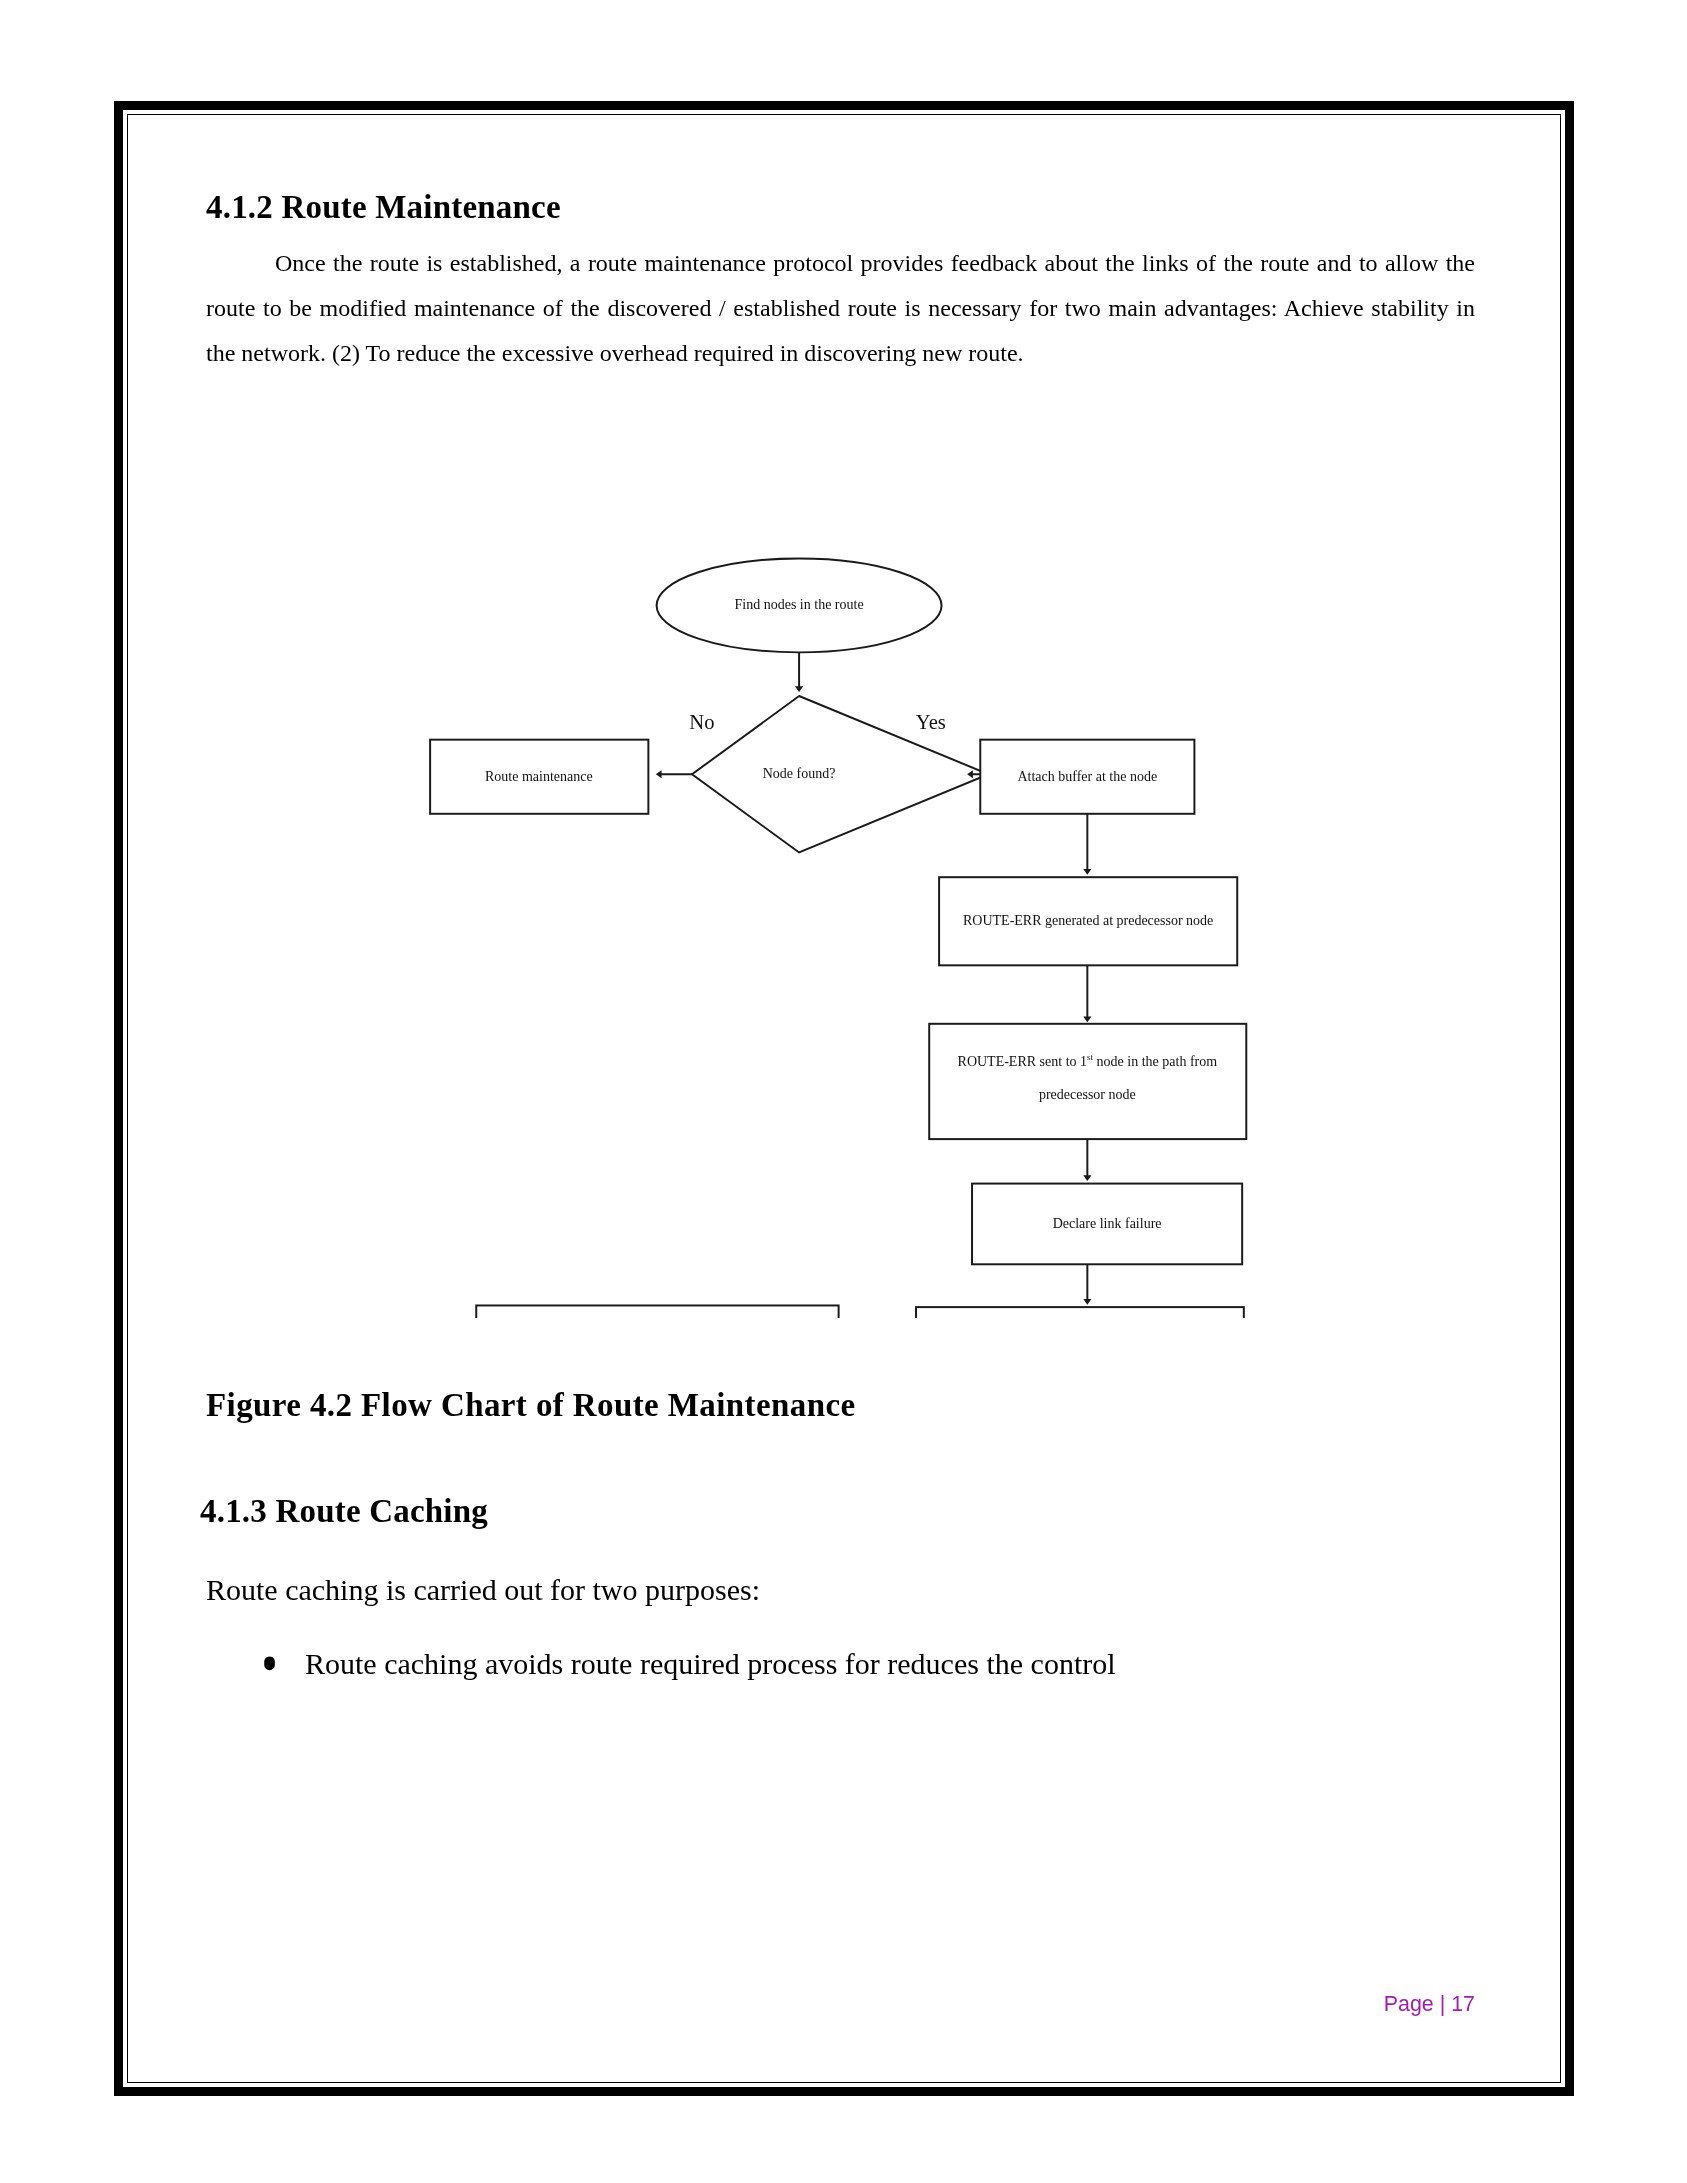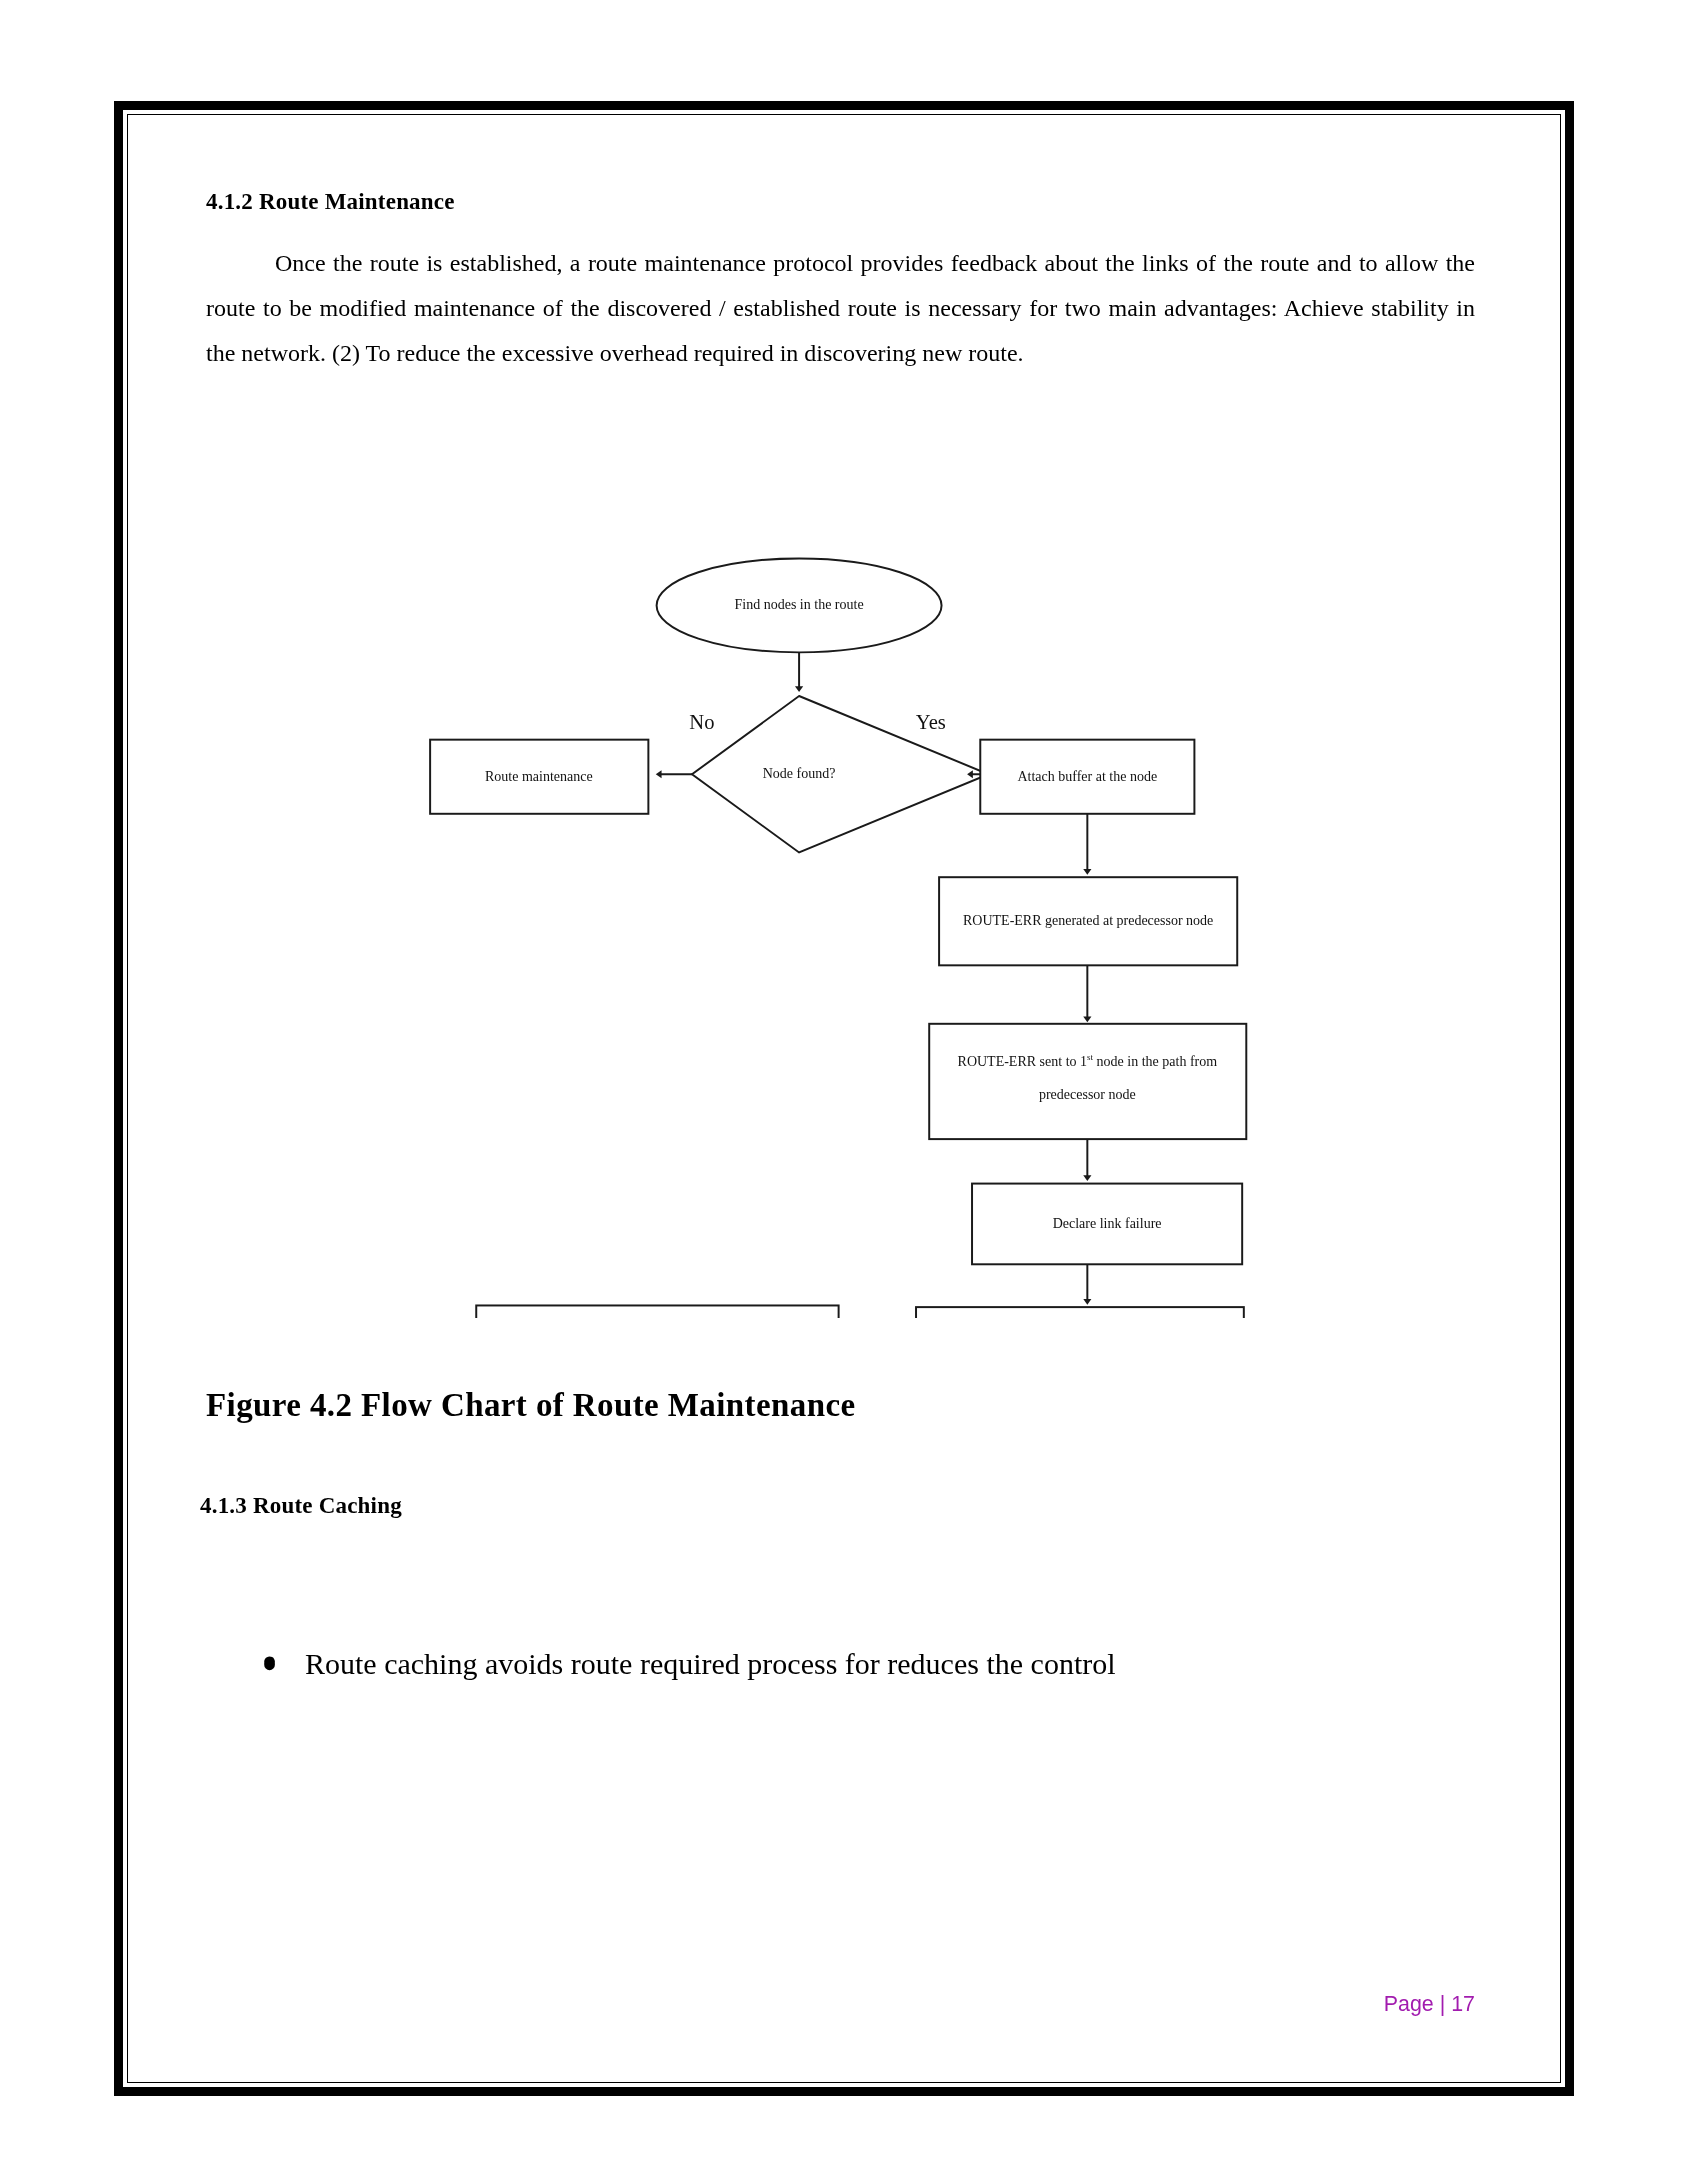--- a/index.html
+++ b/index.html
@@ -43,21 +43,21 @@
     top: 0;
     width: 1687px;
     height: 2183px;
   }
 
   
   .h-section {
     position: absolute;
     font-family: "Liberation Serif", serif;
     font-weight: bold;
-    font-size: 23px;
+    font-size: 33px;
     letter-spacing: 0.2px;
     white-space: nowrap;
   }
   #heading-412 { left: 206px; top: 189px; }
   #heading-413 { left: 200px; top: 1493px; text-align: center; }
 
   #body-paragraph {
     position: absolute;
     left: 206px;
     top: 241px;
@@ -213,20 +213,21 @@
       <line class="fc-line" x1="612" y1="1000" x2="530" y2="1000" marker-end="url(#arrowdown)"></line>
       <rect class="fc-shape" x="78" y="945" width="440" height="112" stroke-width="2.4"></rect>
       <text class="fc-label" x="298" y="1001">Route caching/ Route discovery from node</text>
     </svg>
   </div>
 
   <div id="figure-caption">Figure 4.2 Flow Chart of Route Maintenance</div>
 
   <div class="h-section" id="heading-413">4.1.3 Route Caching</div>
 
+  <div id="caching-intro">Route caching is carried out for two purposes:</div>
 
   <ul id="bullet-list">
     <li>
       <span class="bullet-dot">●</span>
     </li>
     <li>
       <span class="bullet-dot">●</span>
       <span>Route caching avoids route required process for reduces the control</span>
     </li>
   </ul>

